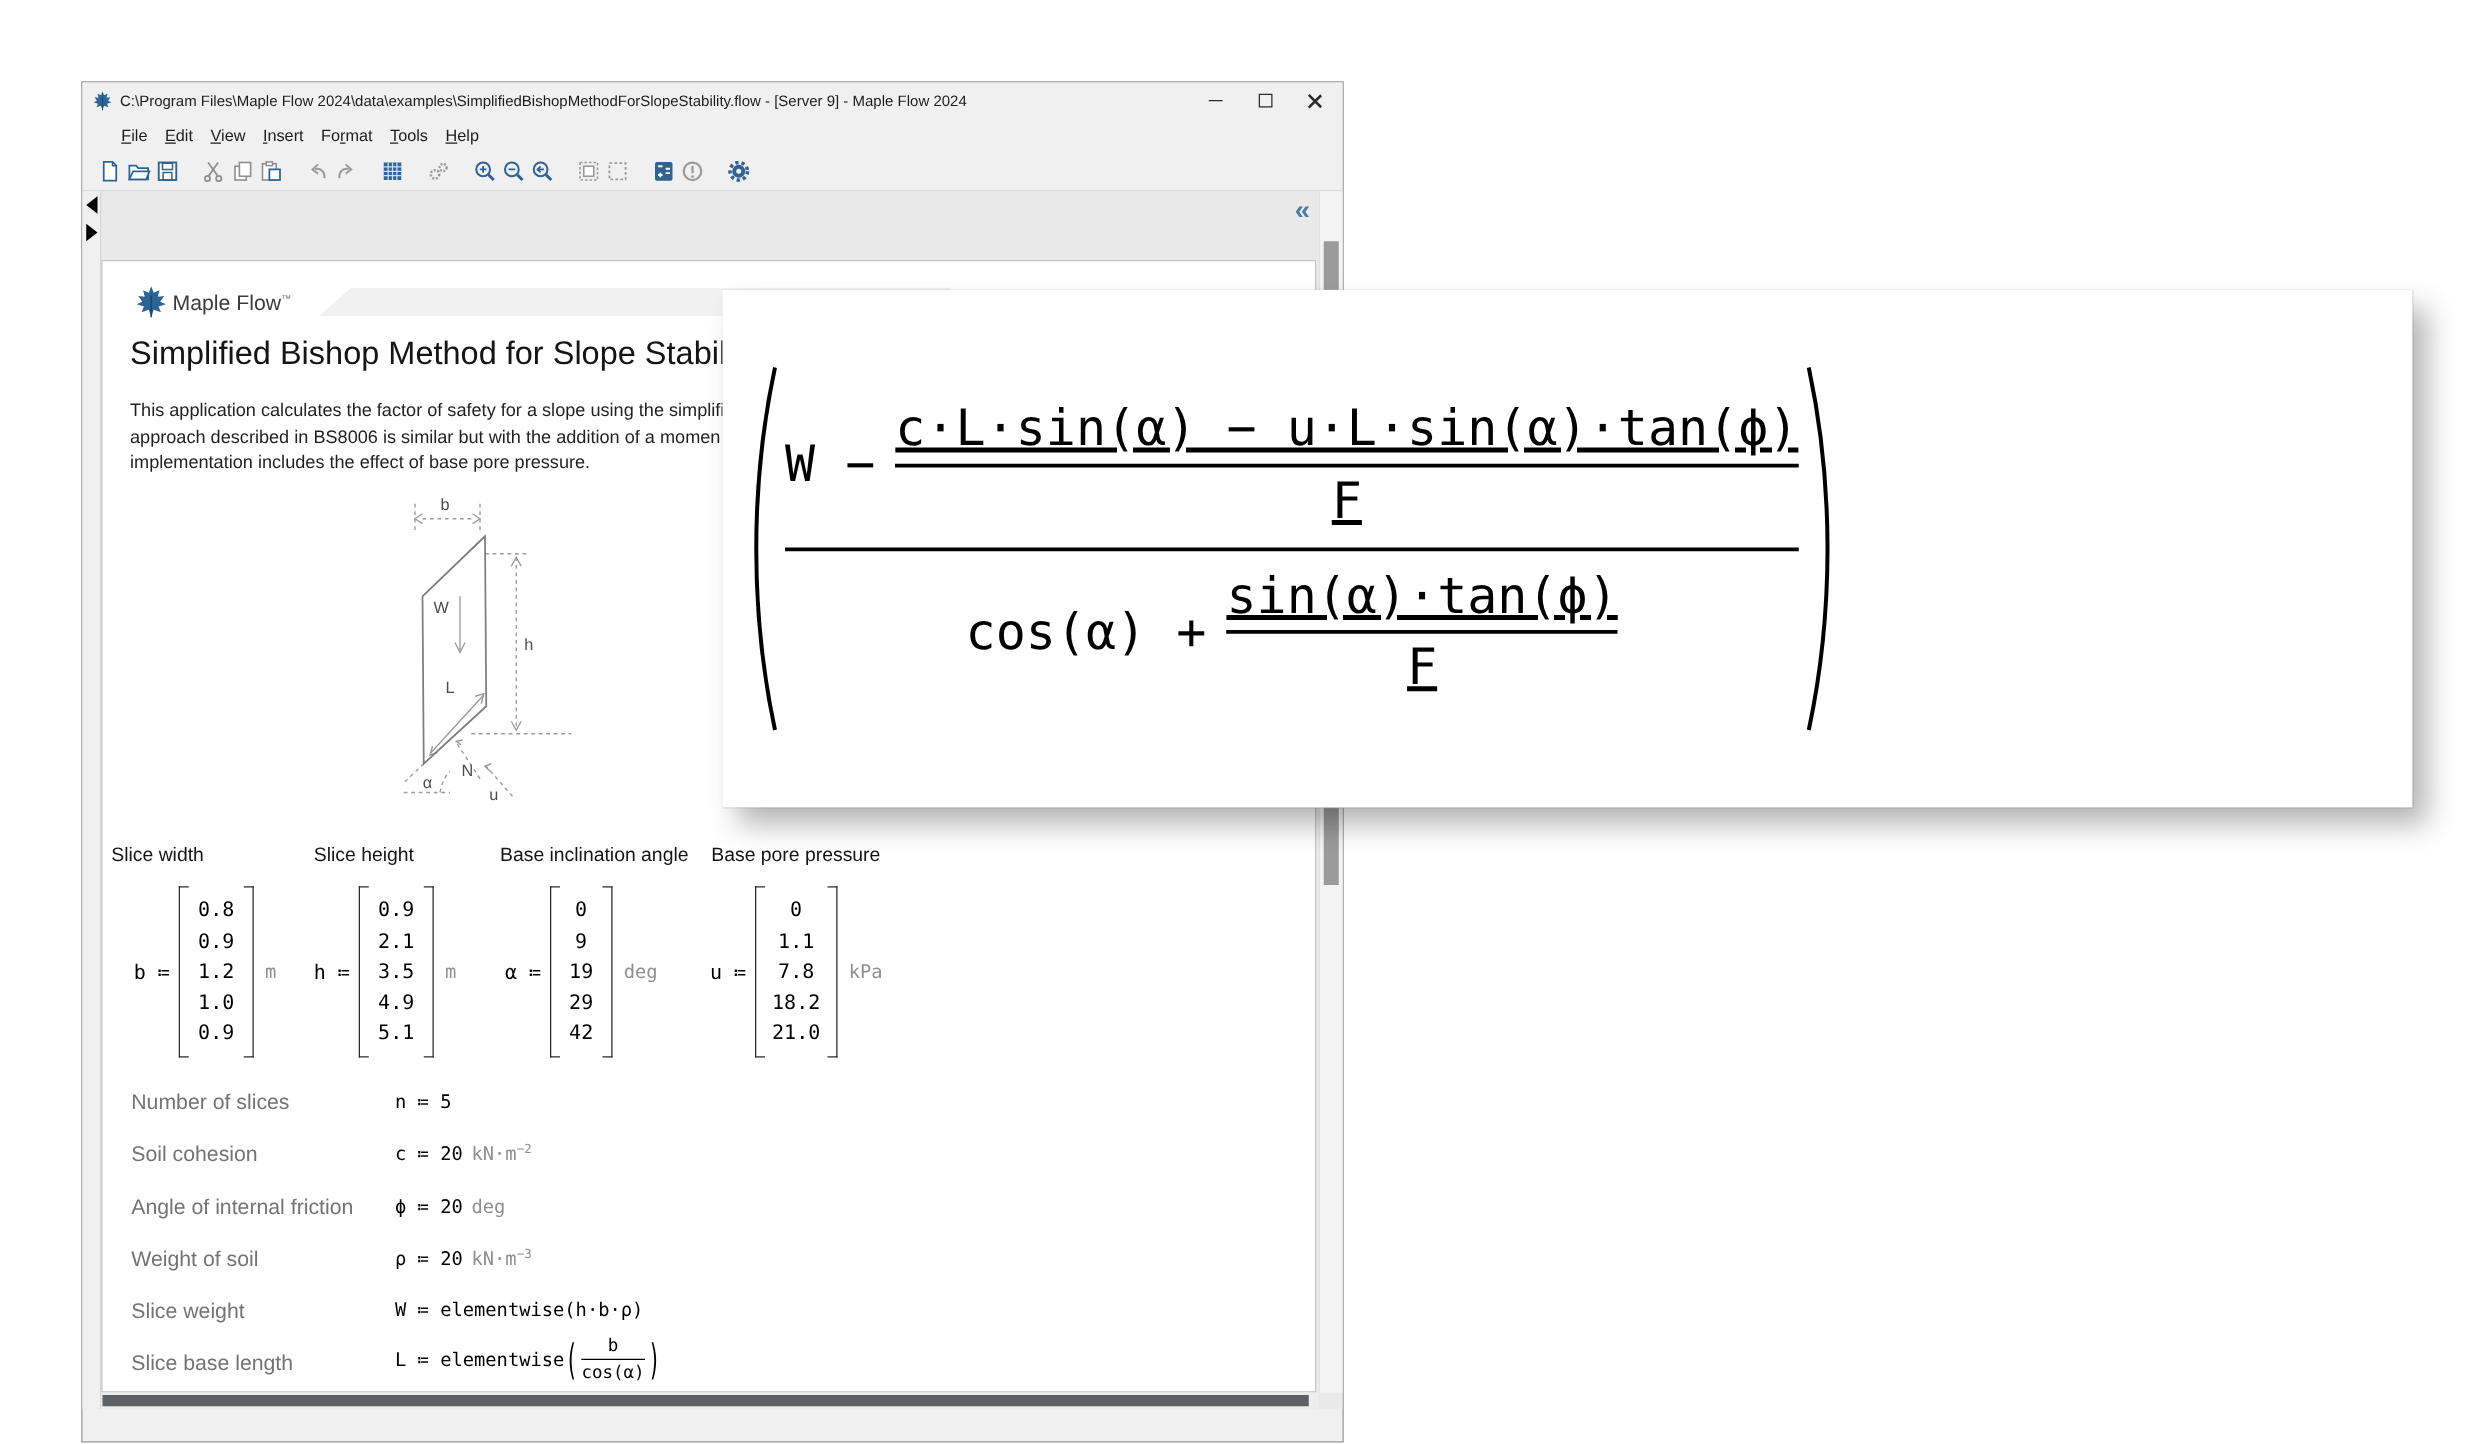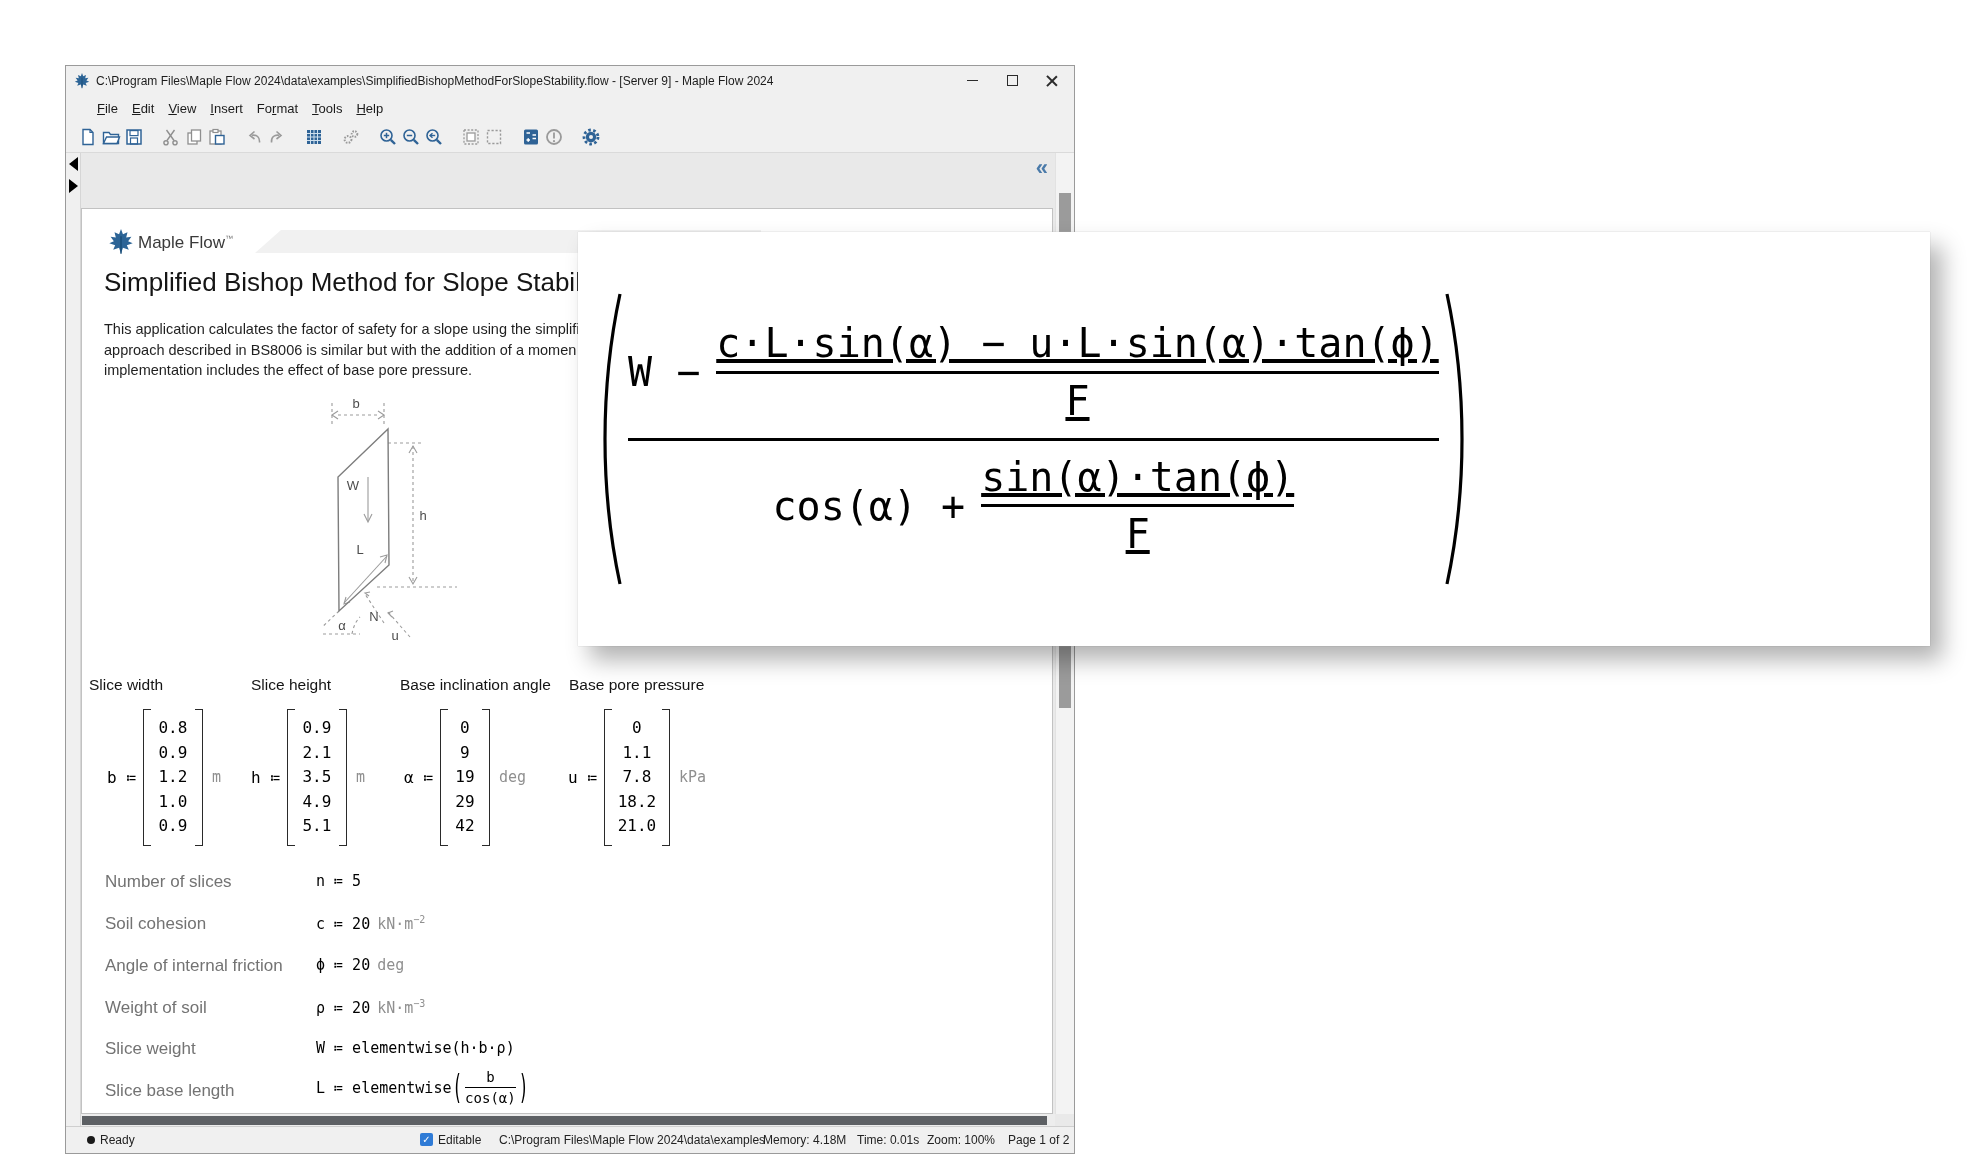--- a/index.html
+++ b/index.html
@@ -453,31 +453,20 @@
     </div>
 
     <div class="vscroll">
         <div class="vthumb"></div>
       </div>
     <div class="hscroll">
         <div class="hthumb"></div>
       </div>
   </div>
 
-  <div class="statusbar">
-    <span class="ready-dot"></span>
-    <span class="sb-item" style="left:34px;">Ready</span>
-    <span class="cbx"></span>
-    <span class="sb-item" style="left:372px;">Editable</span>
-    <span class="sb-item" style="left:433px;">C:\Program Files\Maple Flow 2024\data\examples</span>
-    <span class="sb-item" style="left:697px;">Memory: 4.18M</span>
-    <span class="sb-item" style="left:791px;">Time: 0.01s</span>
-    <span class="sb-item" style="left:861px;">Zoom: 100%</span>
-    <span class="sb-item" style="left:942px;">Page 1 of 2</span>
-  </div>
 </div>
 
 <div class="overlay">
   <span style="display:inline-flex;">
     <svg width="26" height="300" viewBox="0 0 26 300">
         <path d="M22 5 Q7 75 7 150 Q7 225 22 295" fill="none" stroke="#000" stroke-width="3.2"></path>
       </svg>
   </span>
   <div class="f-stack">
     <div class="f-row">

